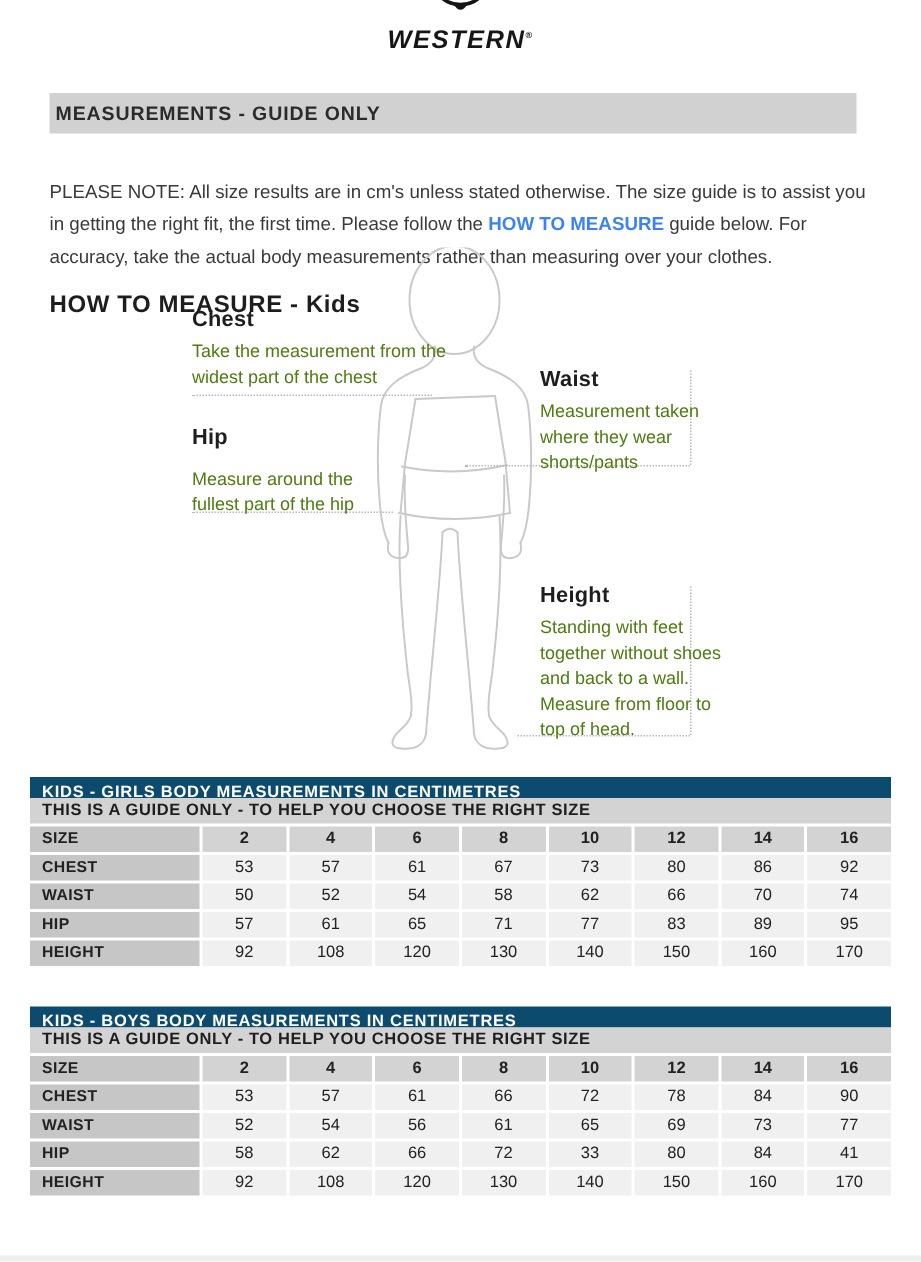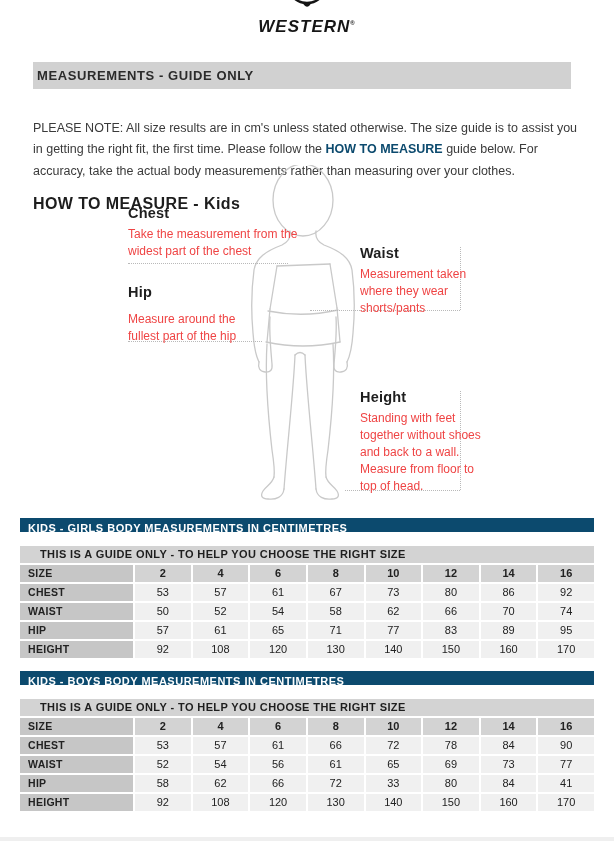--- a/index.html
+++ b/index.html
@@ -12,47 +12,47 @@
   
   .logo{position:absolute;top:-14px;left:50%;transform:translateX(-50%);width:150px;height:48px;text-align:center;}
   .logo svg{display:block;margin:0 auto;}
   .logo-text{position:relative;margin-top:-3px;font-style:italic;font-weight:bold;font-size:17px;letter-spacing:1px;color:#161616;white-space:nowrap;}
   .logo-text sup{font-size:6px;font-style:normal;vertical-align:super;}
   
   .banner{position:absolute;left:33px;top:62px;width:534px;height:27px;background:#d1d1d1;
     line-height:27px;padding-left:4px;font-weight:bold;font-size:13px;letter-spacing:.6px;color:#2b2b2b;}
   
   .note{position:absolute;left:33px;top:105px;width:552px;font-size:12.5px;line-height:21.5px;color:#3a3a3a;}
-  .note b{color:#0c4a6e;}
+  .note b{color:#3b82f6;}
   
   .htm-heading{position:absolute;left:33px;top:182px;font-size:16px;font-weight:bold;letter-spacing:.4px;color:#1d1d1d;z-index:3;}
   .diagram{position:absolute;left:0;top:165px;width:614px;height:345px;}
   .figure-svg{position:absolute;left:240px;top:0;}
   .callout{position:absolute;z-index:2;}
   .callout .c-title{font-size:14.5px;font-weight:bold;color:#1e1e1e;letter-spacing:.2px;margin-bottom:5px;}
-  .callout .c-desc{font-size:12px;line-height:17px;color:#ef4444;}
+  .callout .c-desc{font-size:12px;line-height:17px;color:#4d7c0f;}
   .co-chest{left:128px;top:40px;} .co-chest .c-desc{width:172px;}
   .co-hip{left:128px;top:119px;}  .co-hip .c-desc{width:142px;margin-top:11px;}
   .co-waist{left:360px;top:80px;} .co-waist .c-desc{width:120px;}
   .co-height{left:360px;top:224px;} .co-height .c-desc{width:126px;}
   .dot-h{position:absolute;border-top:1px dotted #b9b9b9;height:0;}
   .dot-v{position:absolute;border-left:1px dotted #b9b9b9;width:0;}
   .dl-chest{left:128px;top:98px;width:160px;}
   .dl-hip{left:128px;top:176px;width:134px;}
   .dl-waist-h{left:310px;top:145px;width:150px;}
   .dl-waist-v{left:460px;top:82px;height:63px;}
   .dl-height-h{left:345px;top:325px;width:115px;}
   .dl-height-v{left:460px;top:226px;height:99px;}
   
   .size-table{position:absolute;left:20px;width:574px;}
   .st-girls{top:518px;} .st-boys{top:671px;}
   .tbl-title{height:14px;line-height:21px;background:#0c4a6e;color:#ffffff;
     font-size:11px;font-weight:bold;letter-spacing:.5px;padding-left:8px;}
   .tbl-sub{height:17px;line-height:17px;background:#d3d3d3;color:#1e1e1e;
-    font-size:11px;font-weight:bold;letter-spacing:.4px;padding-left:20px;margin-top:14px;}
+    font-size:11px;font-weight:bold;letter-spacing:.4px;padding-left:8px;margin-top:0;}
   .tbl-row{display:flex;gap:2px;margin-top:2px;height:17px;}
   .cell{line-height:17px;font-size:11px;color:#222;}
   .cell.label{width:105px;background:#c6c6c6;font-weight:bold;font-size:10.5px;letter-spacing:.3px;padding-left:8px;}
   .cell.val{flex:1;background:#f0f0f0;text-align:center;}
   .tbl-header .cell.val{background:#d3d3d3;font-weight:bold;}
   
   .bottom-strip{position:absolute;left:0;bottom:0;width:614px;height:4px;background:#efefef;}
 </style>
 </head>
 <body>

